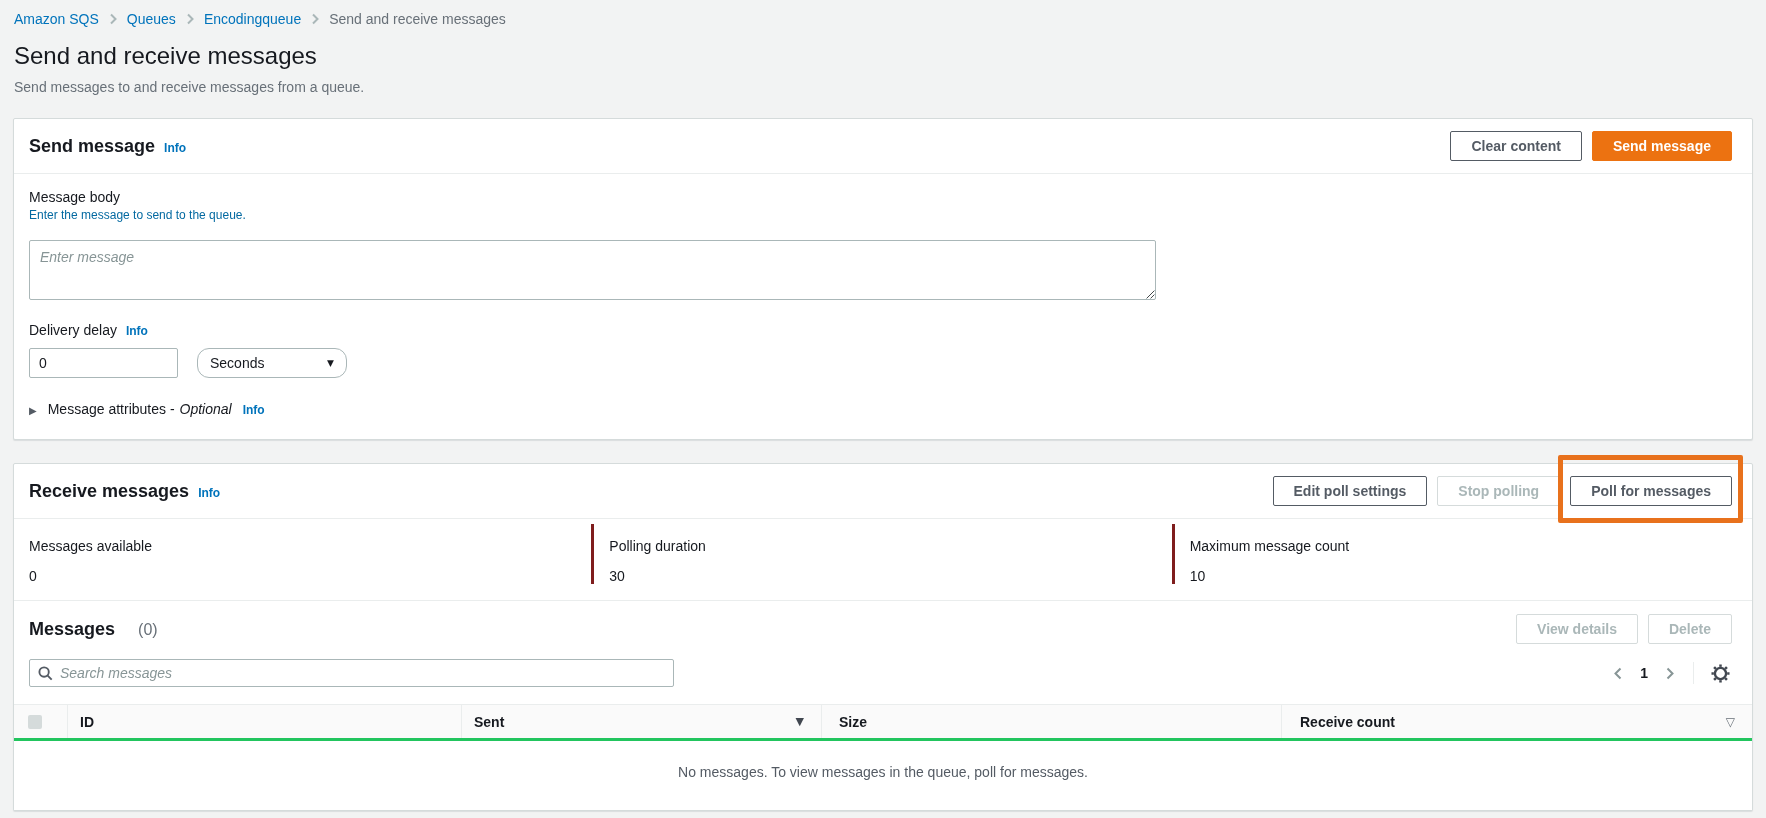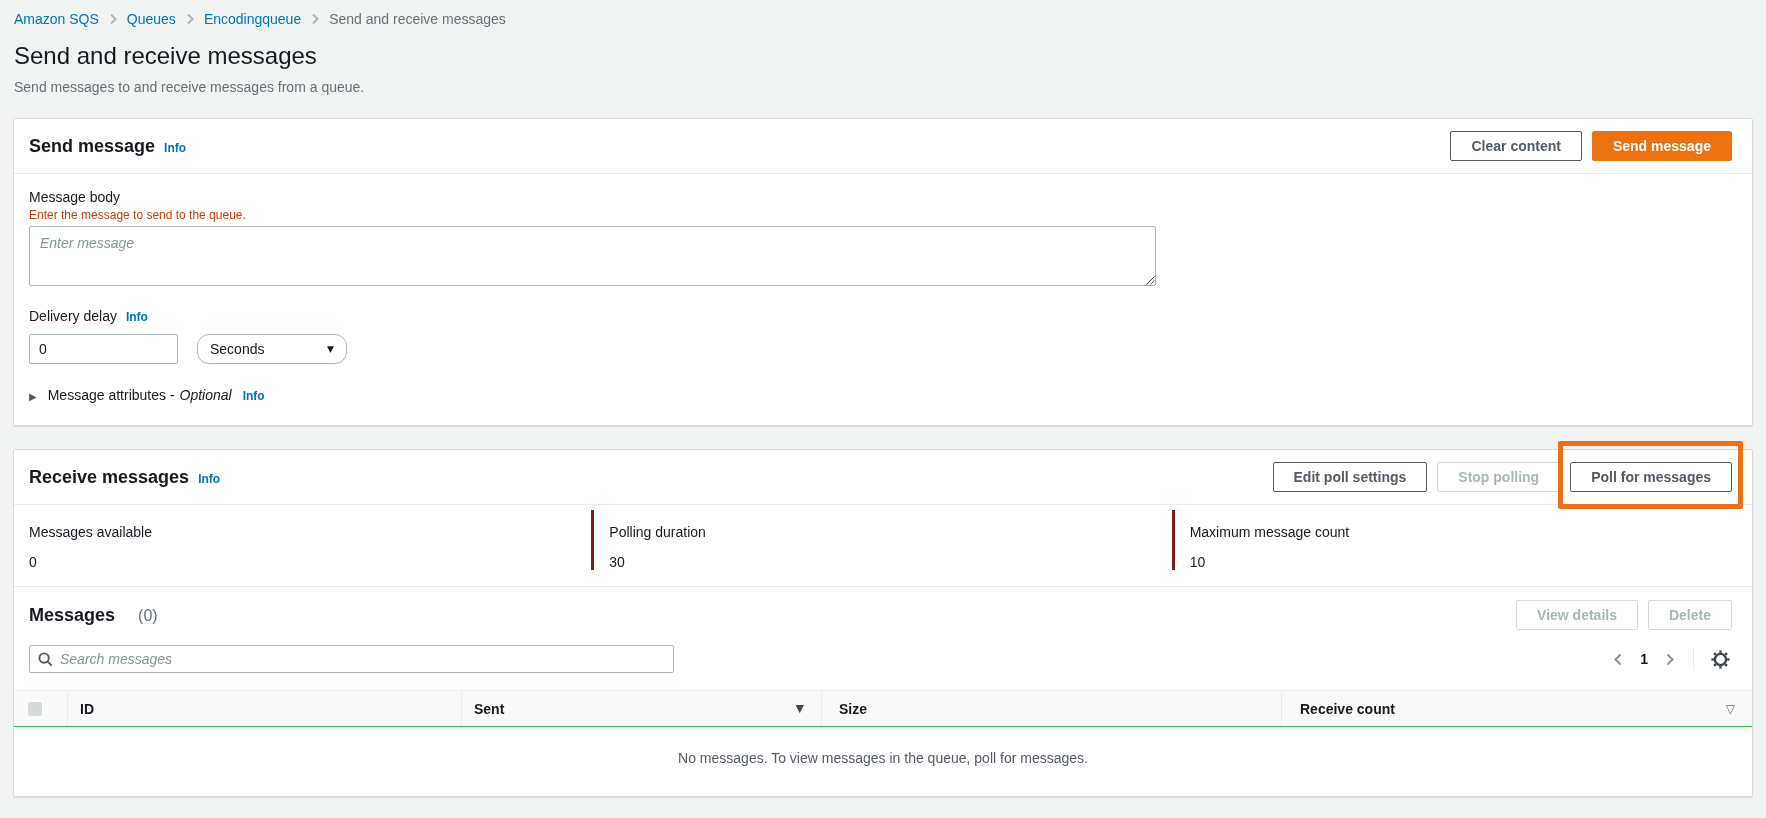--- a/index.html
+++ b/index.html
@@ -31,23 +31,23 @@
 
   
   .btn { display:inline-block; font-family:inherit; font-size:14px; font-weight:700; line-height:20px;
          padding:4px 20px; border-radius:2px; background:#fff; border:1px solid #545b64; color:#545b64; cursor:pointer; white-space:nowrap; }
   .btn-primary { background:#ec7211; border-color:#ec7211; color:#fff; }
   .btn-disabled { border-color:#d5dbdb; color:#aab7b8; cursor:default; }
 
   
   .card-body { padding:15px 20px 22px 15px; }
   .field-label { font-size:14px; color:#16191f; display:flex; align-items:baseline; gap:9px; }
-  .field-desc { font-size:12px; color:#c2410c; margin-top:3px; }
+  .field-desc { font-size:12px; color:#0369a1; margin-top:3px; }
   textarea.message-body {
-    margin-top:4px; width:1127px; height:60px; resize:both;
+    margin-top:18px; width:1127px; height:60px; resize:both;
     border:1px solid #aab7b8; border-radius:2px; padding:8px 10px;
     font-family:inherit; font-size:14px; color:#16191f;
     background:
       linear-gradient(135deg, transparent 0 56%, #aab7b8 56% 62%, transparent 62% 74%, #aab7b8 74% 80%, transparent 80%) no-repeat bottom right / 11px 11px;
   }
   textarea.message-body::placeholder { color:#879596; font-style:italic; }
   .delay-label { margin-top:19px; }
   .delay-row { margin-top:10px; display:flex; gap:19px; }
   input.delay-input { width:149px; height:30px; border:1px solid #aab7b8; border-radius:2px; padding:0 9px; font-family:inherit; font-size:14px; color:#16191f; }
   .select { width:150px; height:30px; border:1px solid #aab7b8; border-radius:12px; background:#fff; display:flex; align-items:center; justify-content:space-between; padding:0 12px; cursor:pointer; }
@@ -79,21 +79,21 @@
   .toolbar { display:flex; justify-content:space-between; align-items:center; padding:3px 20px 17px 15px; }
   .search-box { display:flex; align-items:center; width:645px; height:28px; border:1px solid #aab7b8; border-radius:2px; padding:0 8px; background:#fff; }
   .search-box input { border:none; outline:none; flex:1; font-family:inherit; font-size:14px; color:#16191f; margin-left:7px; }
   .search-box input::placeholder { color:#879596; font-style:italic; }
   .pagination { display:flex; align-items:center; gap:9px; }
   .page-btn { background:none; border:none; cursor:pointer; display:inline-flex; align-items:center; padding:2px; }
   .page-num { font-size:14px; font-weight:700; color:#16191f; padding:0 5px; cursor:pointer; }
   .pag-divider { width:1px; height:22px; background:#eaeded; margin:0 6px; }
 
   
-  .table-header { display:flex; align-items:stretch; background:#fafafa; border-top:1px solid #eaeded; border-bottom:1px solid #22c55e; height:37px; font-weight:700; font-size:14px; color:#16191f; }
+  .table-header { display:flex; align-items:stretch; background:#fafafa; border-top:1px solid #eaeded; border-bottom:3px solid #22c55e; height:37px; font-weight:700; font-size:14px; color:#16191f; }
   .th { display:flex; align-items:center; border-right:1px solid #eaeded; padding-left:12px; }
   .th:last-child { border-right:none; }
   .th-sel { width:54px; padding-left:14px; }
   .th-id { width:394px; }
   .th-sent { width:360px; justify-content:space-between; padding-right:17px; }
   .th-size { width:460px; padding-left:17px; }
   .th-rc { flex:1; justify-content:space-between; padding-left:18px; padding-right:17px; }
   .checkbox { width:14px; height:14px; background:#d5dbdb; border-radius:2px; cursor:pointer; }
   .sort-icon { font-family:"DejaVu Sans",sans-serif; font-size:11px; color:#414750; font-weight:400; cursor:pointer; }
   .filter-icon { font-family:"DejaVu Sans",sans-serif; font-size:12px; color:#687078; font-weight:400; cursor:pointer; }

